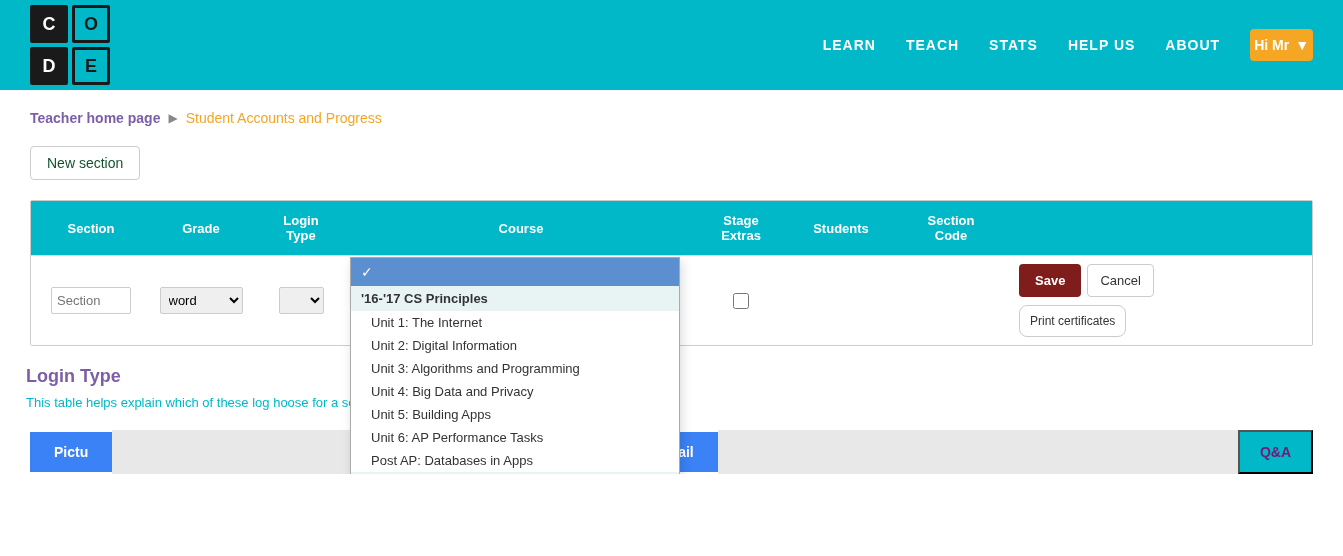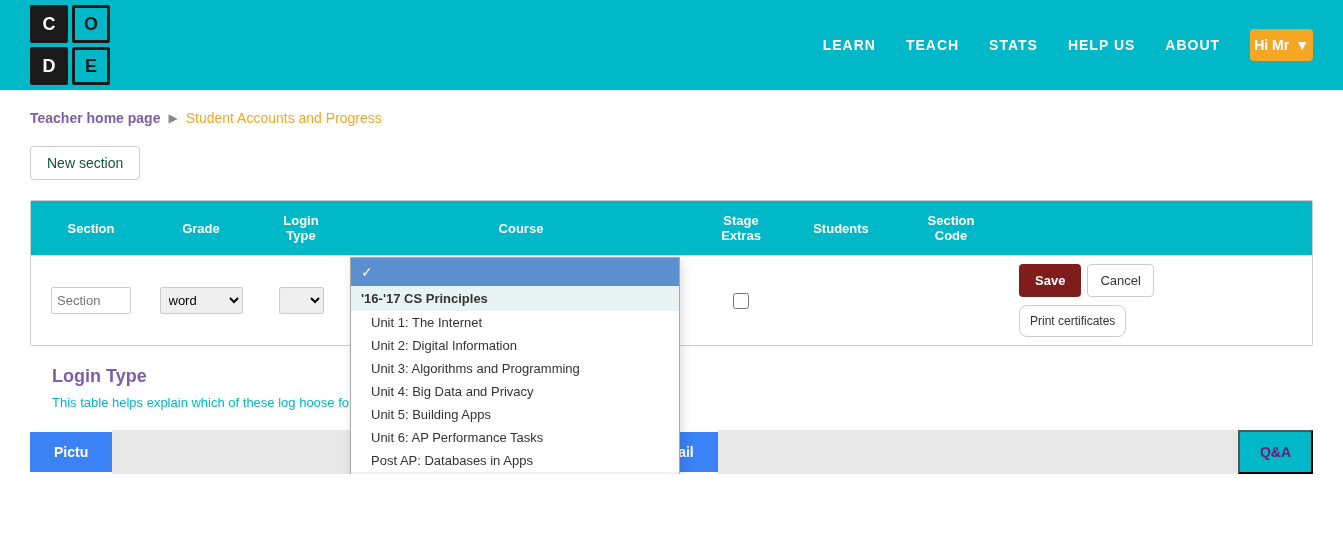--- a/index.html
+++ b/index.html
@@ -229,22 +229,21 @@
     }
     .dropdown-item {
       padding: 4px 10px 4px 20px;
       font-size: 13px;
       color: #333;
       cursor: pointer;
     }
 
     
     .login-type-section {
-      padding: 20px 40px;
-      margin-left: 12px;
+      padding: 20px 26px;
     }
     .login-type-title {
       color: #7b5ea7;
       font-size: 18px;
       font-weight: bold;
       margin-bottom: 8px;
     }
     .login-type-desc {
       color: #00b8c8;
       font-size: 13px;

